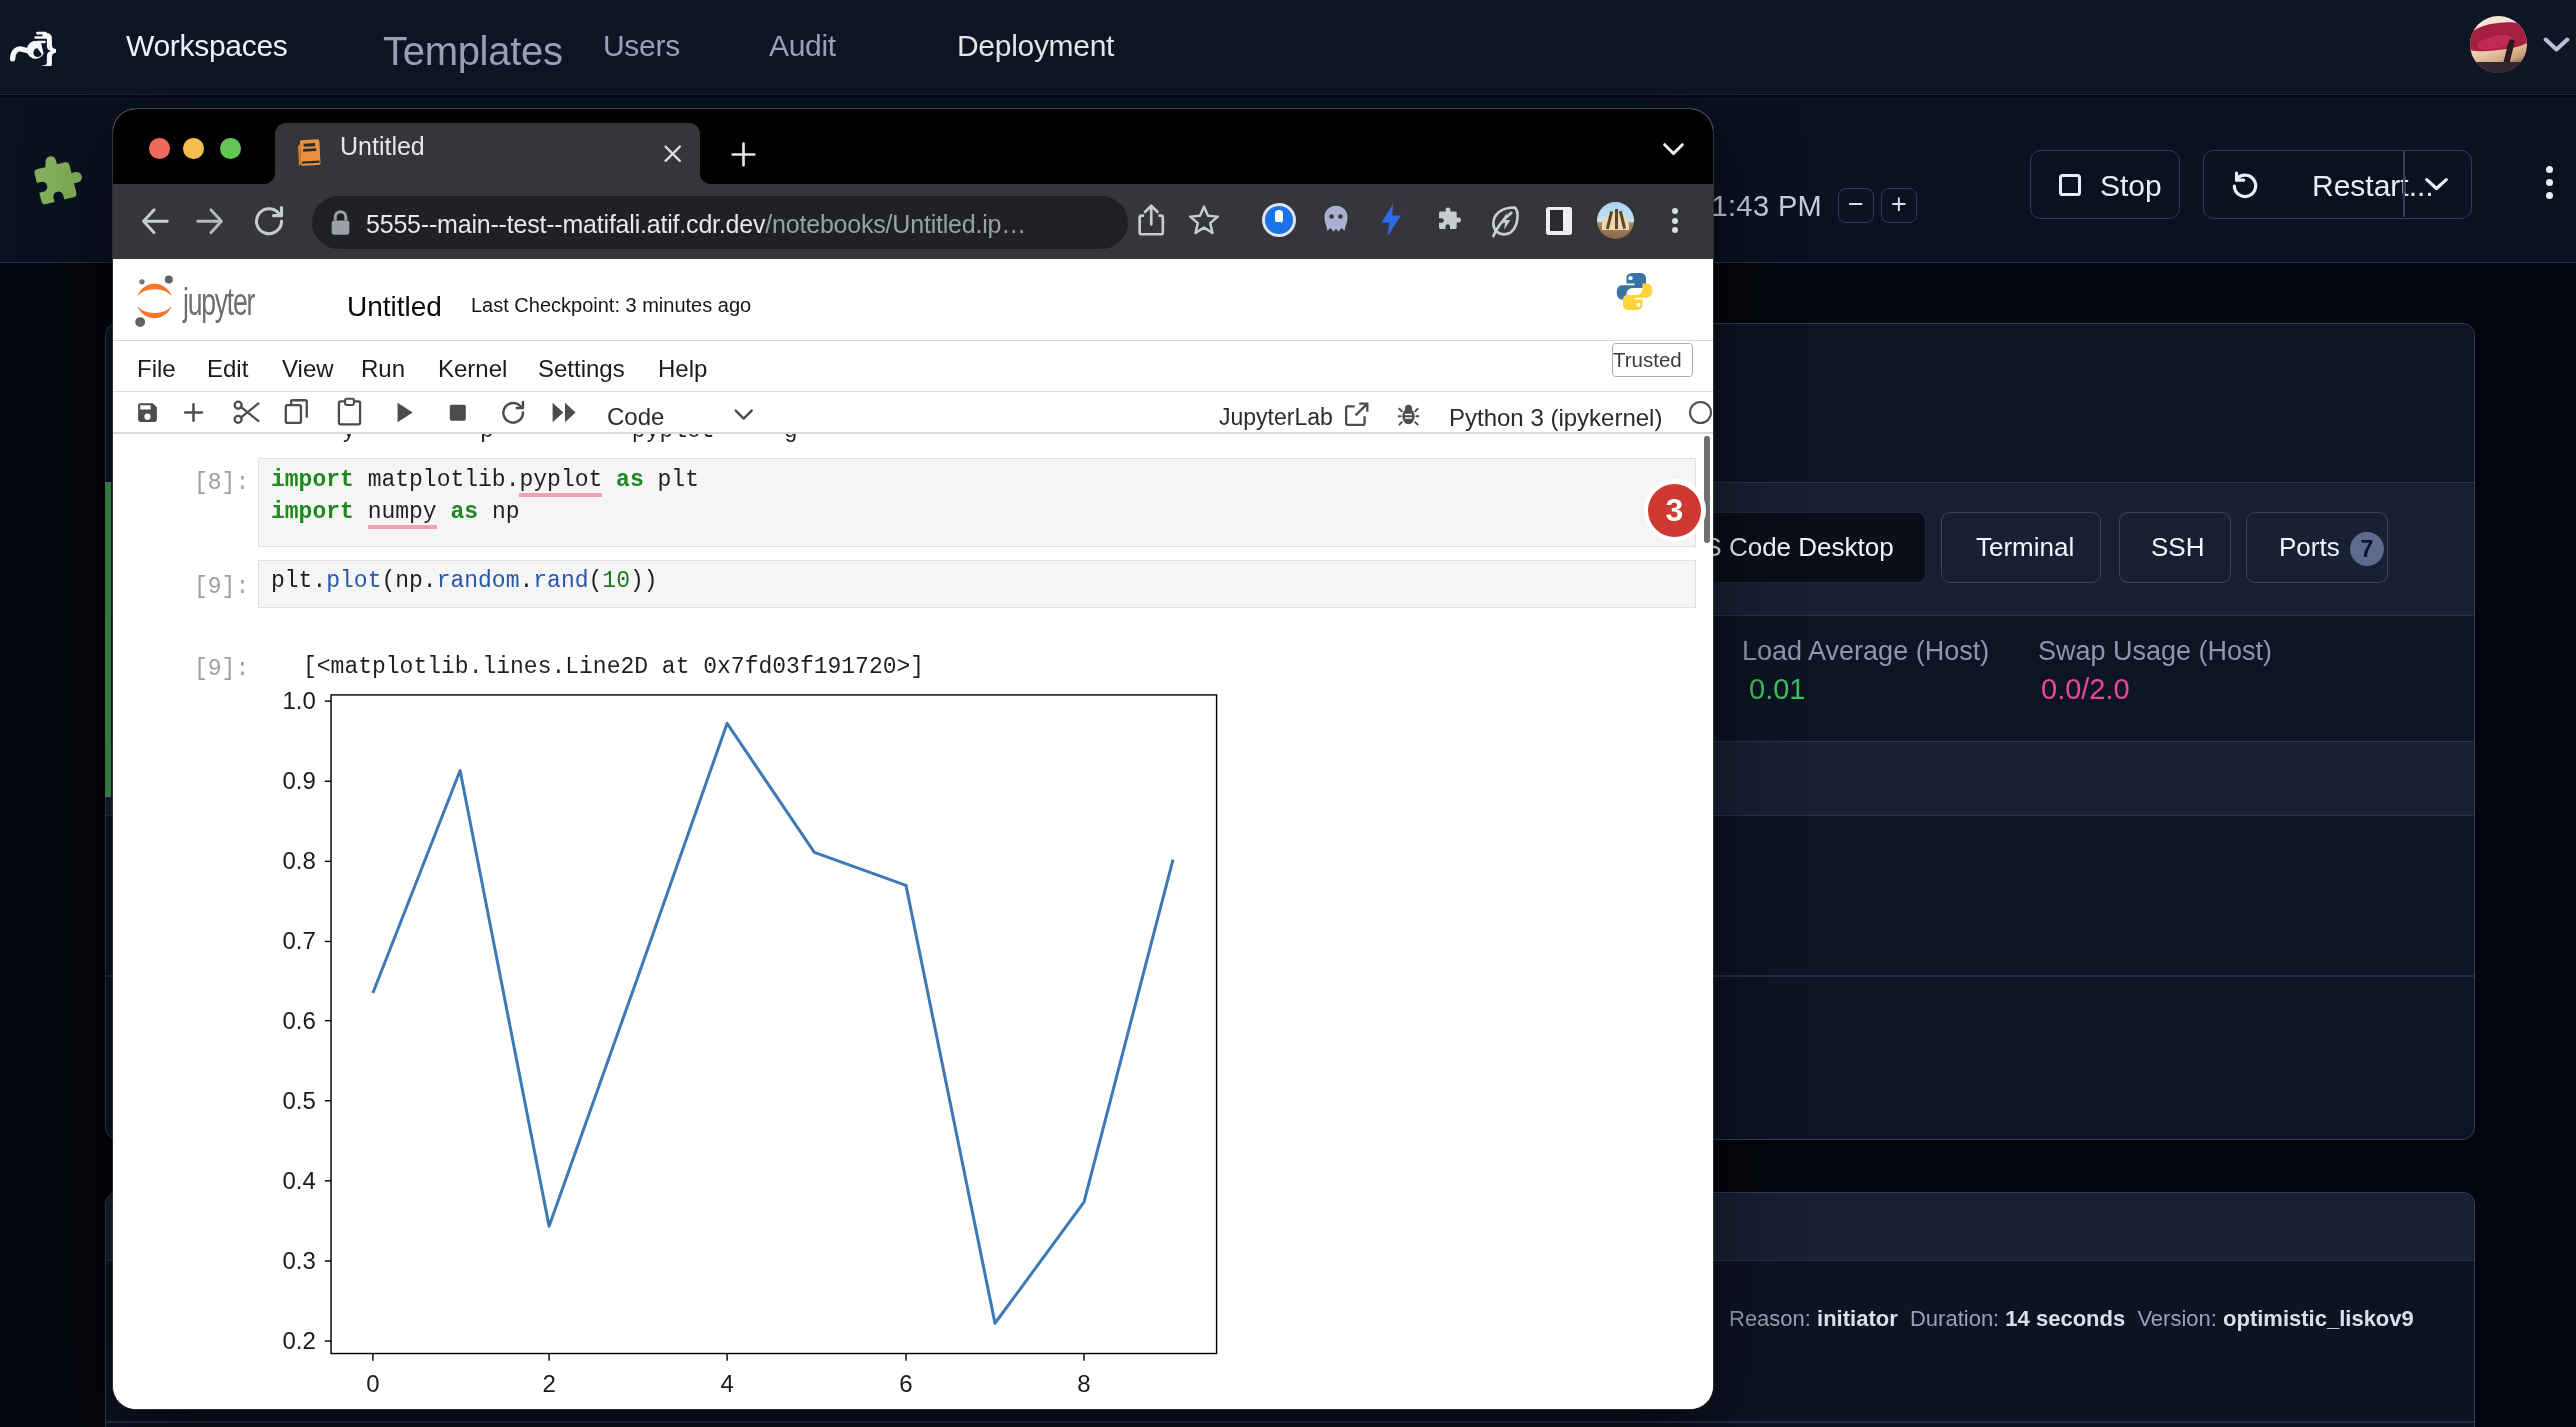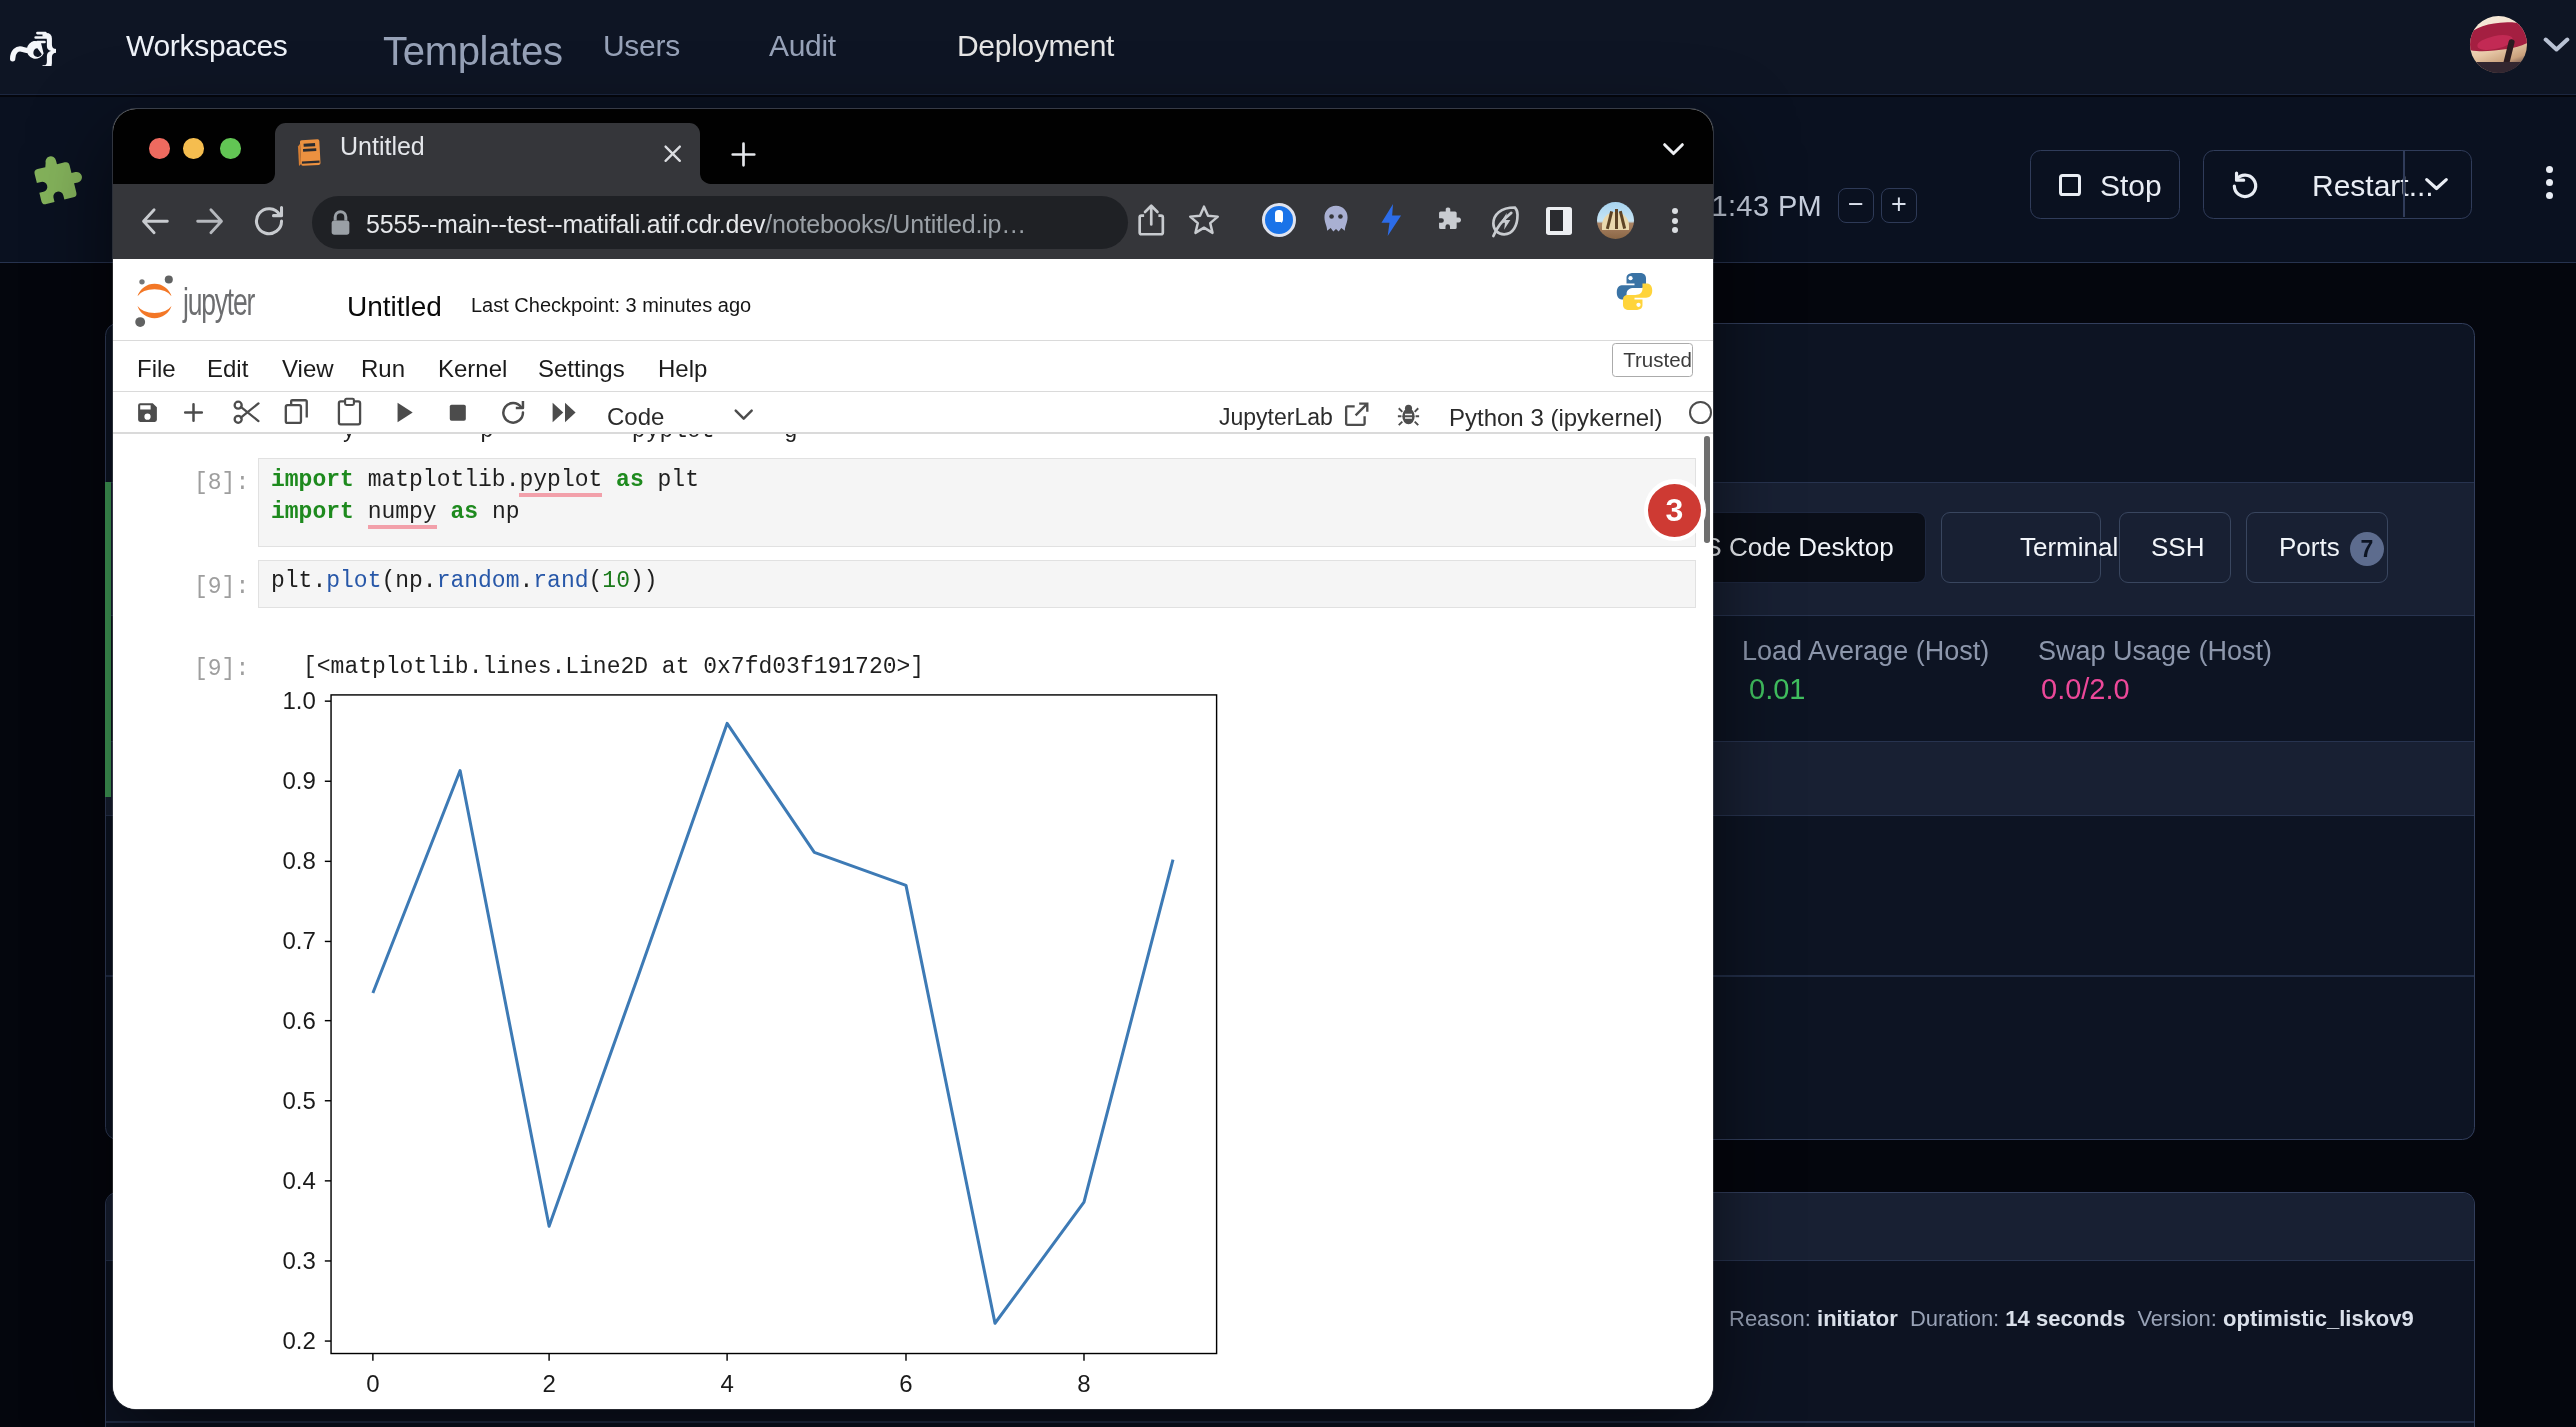--- a/index.html
+++ b/index.html
@@ -80,21 +80,21 @@
     <div class="abs" style="left:0;top:158px;width:2370px;height:134px;background:#182033;border-top:1.8px solid #27334f;border-bottom:1.8px solid #27334f;"></div>
 
     <div class="abs" style="left:0;top:417px;width:2370px;height:75px;background:#182033;border-top:1.8px solid #27334f;border-bottom:1.8px solid #27334f;"></div>
 
     <div class="abs" style="left:0;top:651px;width:2370px;height:1.8px;background:#222e48;"></div>
 
     <div class="abs" style="left:1544px;top:188px;width:276px;height:71px;background:#0a0e18;border:1.8px solid #1e2840;border-radius:9px;color:#f2f5fa;font-size:26px;">
       <div class="abs" style="left:36px;top:18.7px;">VS Code Desktop</div>
     </div>
     <div class="abs" style="left:1835px;top:188px;width:160px;height:71px;border:1.8px solid #39465f;border-radius:9px;color:#f2f5fa;font-size:26px;">
-      <div class="abs" style="left:34px;top:18.7px;margin-left:44px;">Terminal</div>
+      <div class="abs" style="left:34px;top:18.7px;">Terminal</div>
     </div>
     <div class="abs" style="left:2013px;top:188px;width:112px;height:71px;border:1.8px solid #39465f;border-radius:9px;color:#f2f5fa;font-size:26px;">
       <div class="abs" style="left:31px;top:18.7px;">SSH</div>
     </div>
     <div class="abs" style="left:2140px;top:188px;width:142px;height:71px;border:1.8px solid #39465f;border-radius:9px;color:#f2f5fa;font-size:26px;">
       <div class="abs" style="left:32px;top:18.7px;">Ports</div>
       <div class="abs" style="left:103px;top:18.7px;width:34px;height:34px;border-radius:50%;background:#5d6c8e;color:#0d1423;font-size:23px;font-weight:bold;text-align:center;line-height:34px;">7</div>
     </div>
 
     <div class="abs" style="left:1636px;top:312px;font-size:27px;color:#8d97ac;">Load Average (Host)</div>
@@ -235,21 +235,21 @@
 
     <div class="abs" style="left:0;top:231px;width:1600px;height:0.9px;background:#dadada;"></div>
 
     <div class="abs" style="left:24px;top:246px;font-size:24px;color:#1b1b1b;">File</div>
     <div class="abs" style="left:94px;top:246px;font-size:24px;color:#1b1b1b;">Edit</div>
     <div class="abs" style="left:169px;top:246px;font-size:24px;color:#1b1b1b;">View</div>
     <div class="abs" style="left:248px;top:246px;font-size:24px;color:#1b1b1b;">Run</div>
     <div class="abs" style="left:325px;top:246px;font-size:24px;color:#1b1b1b;">Kernel</div>
     <div class="abs" style="left:425px;top:246px;font-size:24px;color:#1b1b1b;">Settings</div>
     <div class="abs" style="left:545px;top:246px;font-size:24px;color:#1b1b1b;">Help</div>
-    <div class="abs" style="left:1499px;top:234px;width:81px;height:34px;border:1.8px solid #ababab;border-radius:3.6px;font-size:20.5px;color:#3b3b3b;text-align:right;line-height:32px;">Trusted</div>
+    <div class="abs" style="left:1499px;top:234px;width:81px;height:34px;border:1.8px solid #ababab;border-radius:3.6px;font-size:20.5px;color:#3b3b3b;text-align:left;line-height:32px;">Trusted</div>
     <div class="abs" style="left:0;top:282px;width:1600px;height:0.9px;background:#dadada;"></div>
 
     <svg class="abs" style="left:22px;top:291px;" width="25" height="25" viewBox="0 0 24 24">
         <path fill="#4c4c4c" d="M17 3 H5 a2 2 0 0 0 -2 2 v14 a2 2 0 0 0 2 2 h14 a2 2 0 0 0 2 -2 V7 Z M12 19 a3 3 0 1 1 0 -6 a3 3 0 0 1 0 6 Z M15 9 H5 V5 h10 Z"></path>
       </svg>
     <svg class="abs" style="left:68px;top:291px;" width="25" height="25" viewBox="0 0 24 24">
         <path d="M12 4 V20 M4 12 H20" stroke="#4c4c4c" stroke-width="2.4" stroke-linecap="round"></path>
       </svg>
     <svg class="abs" style="left:119px;top:289px;" width="30" height="28.5" viewBox="0 0 34 32">
         <circle cx="7" cy="8" r="4" fill="none" stroke="#4c4c4c" stroke-width="2.6"></circle>

